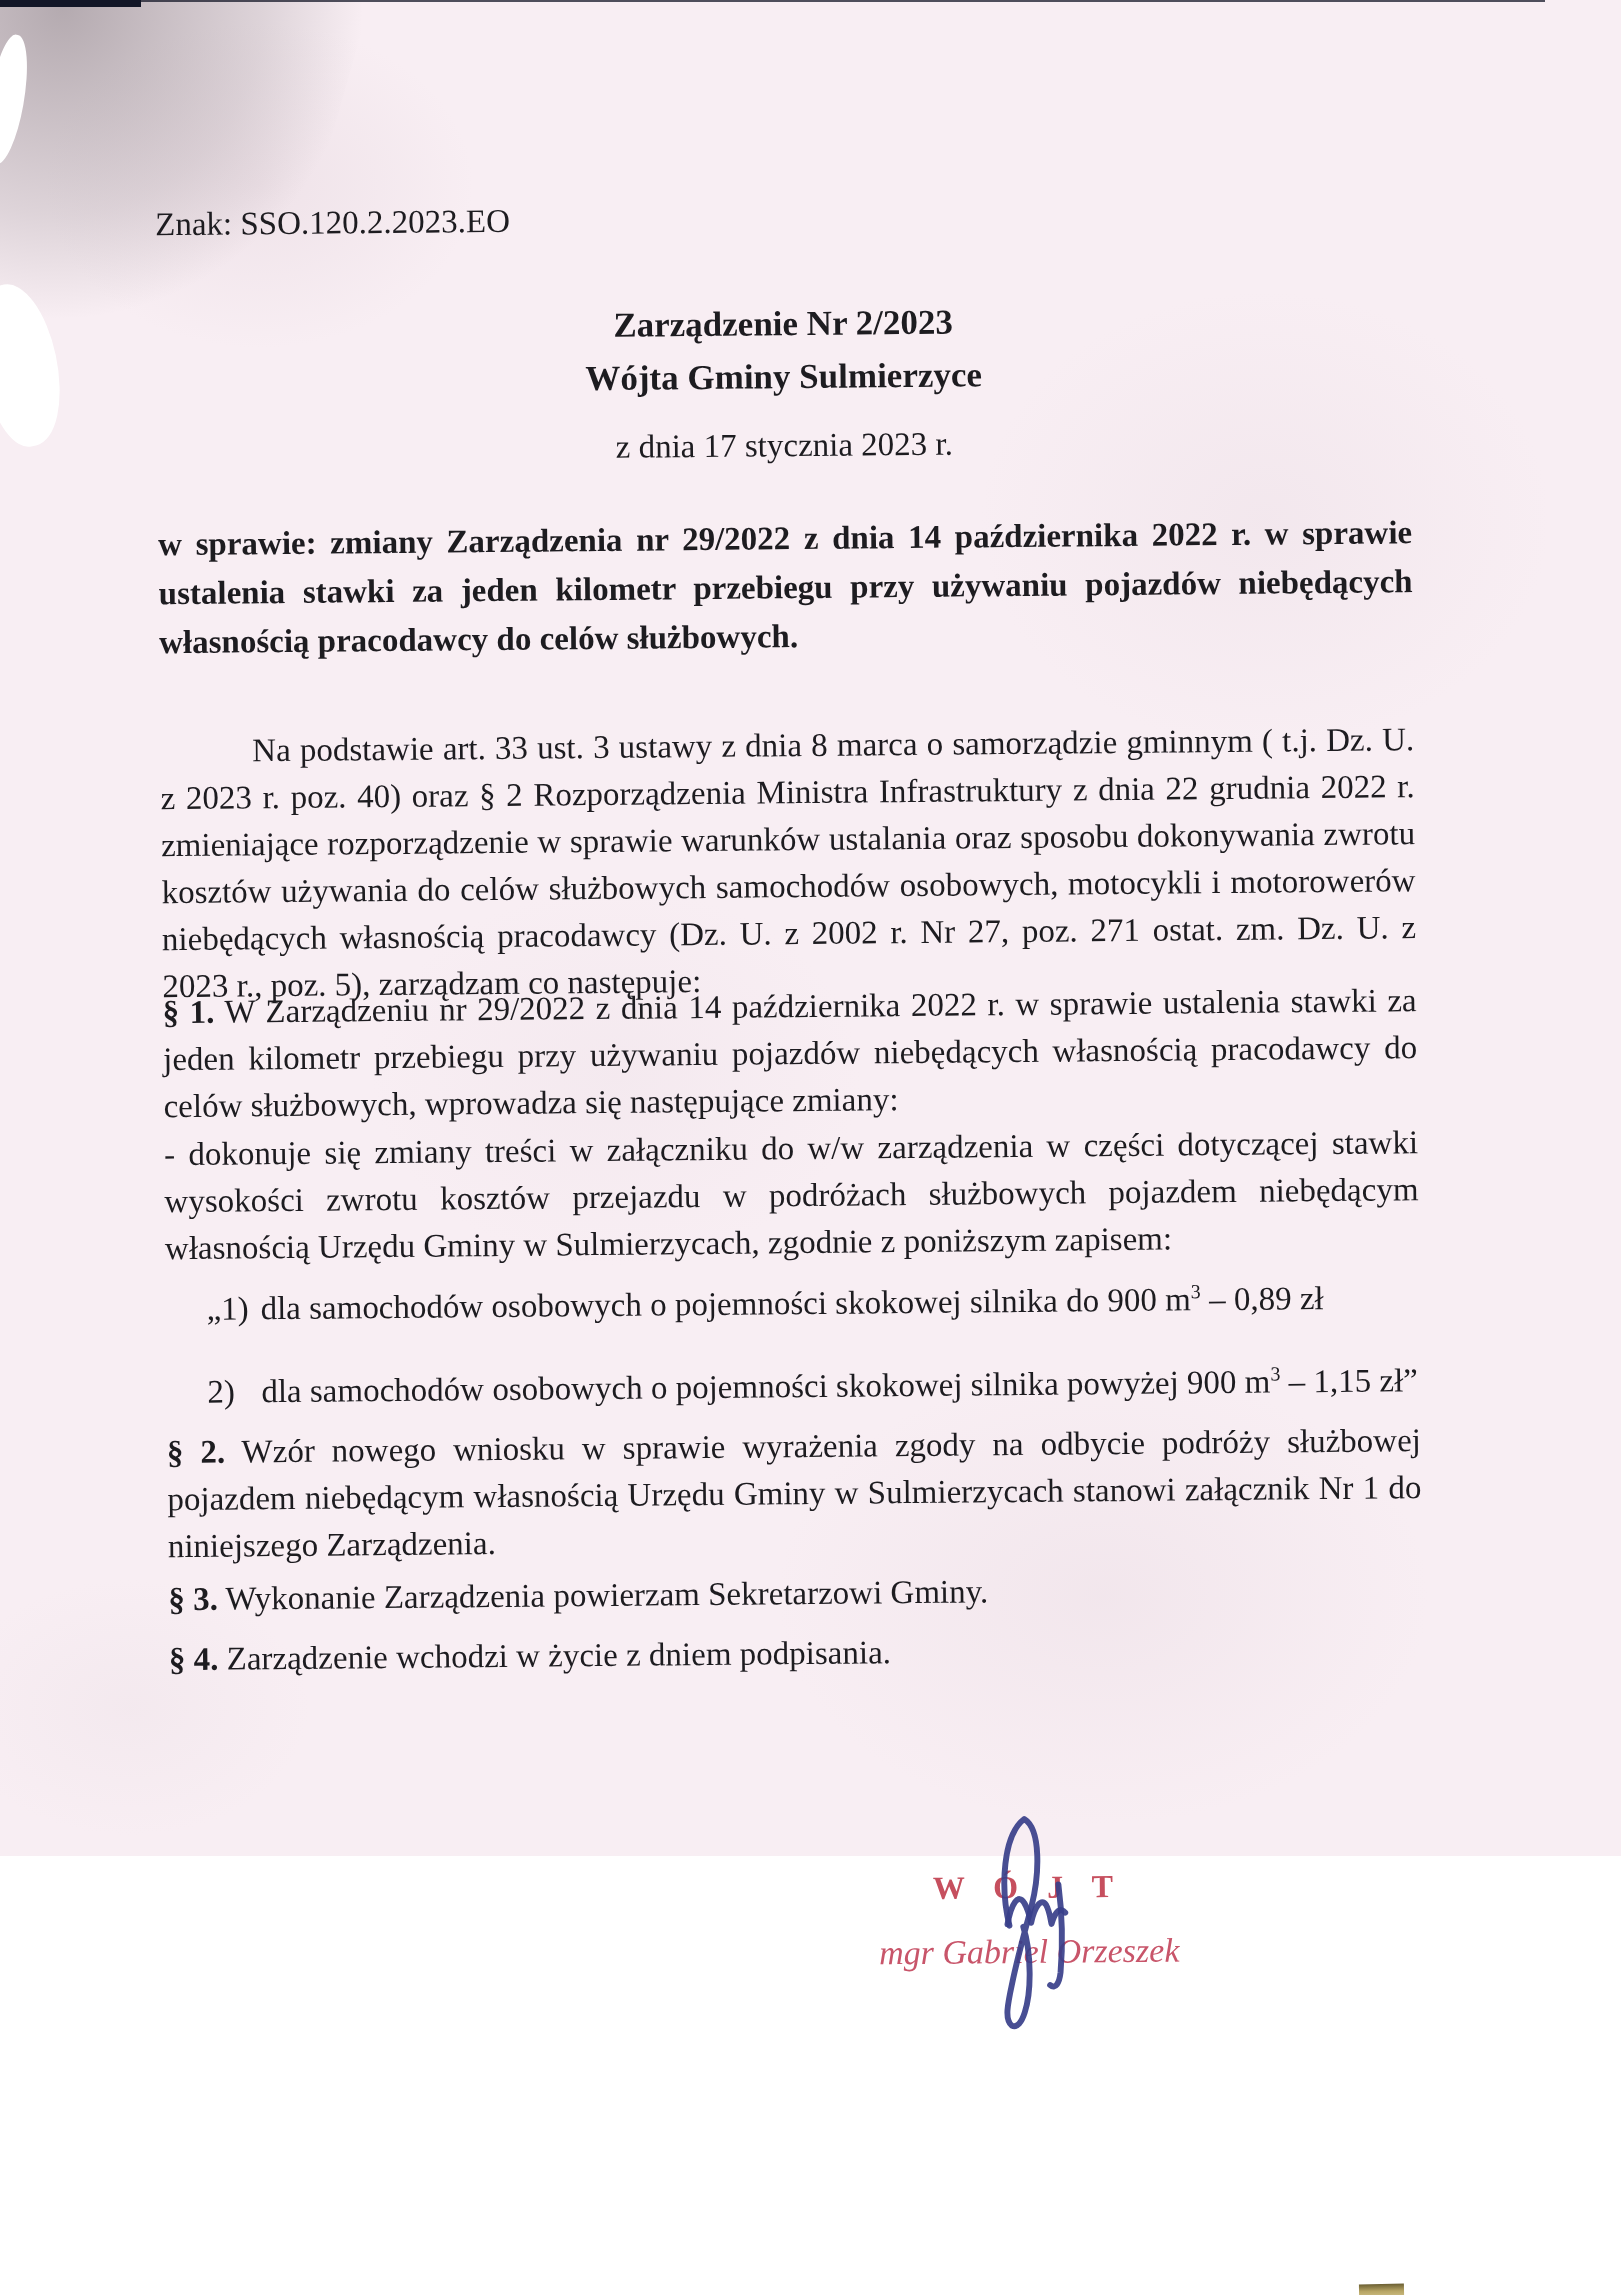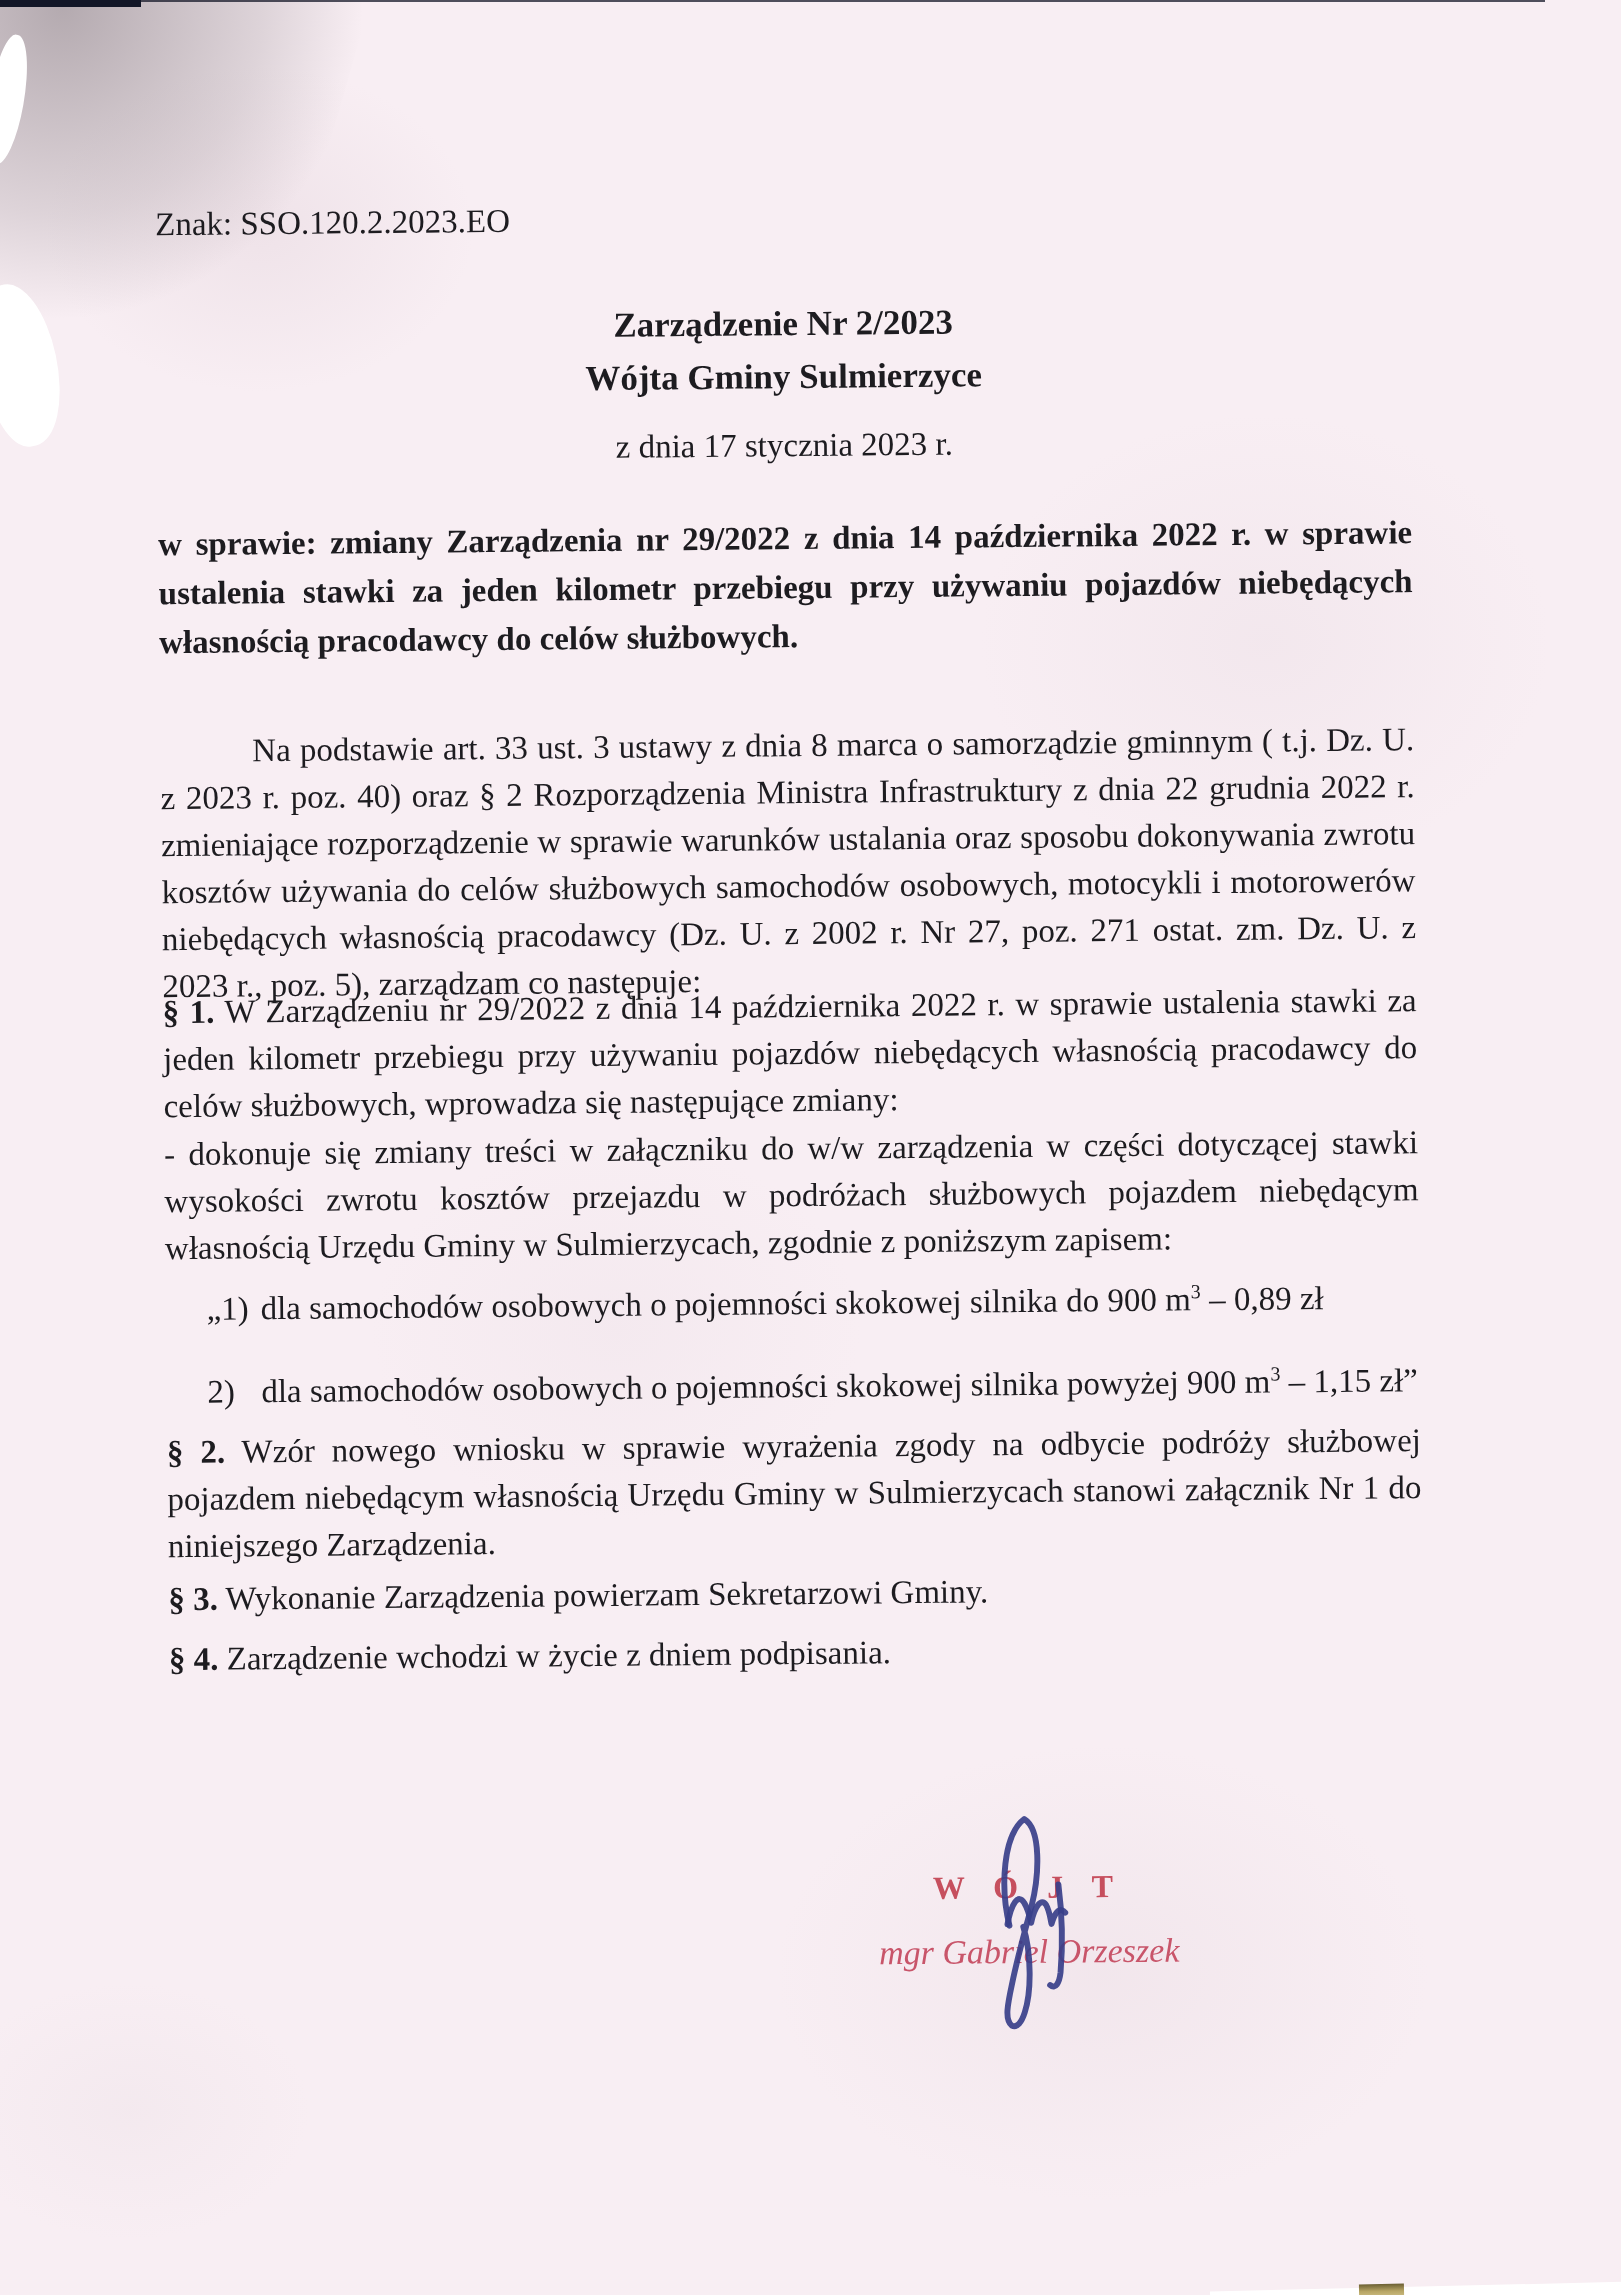--- a/index.html
+++ b/index.html
@@ -3,21 +3,21 @@
 <meta charset="utf-8">
 <style>
   html,body{margin:0;padding:0;}
   body{
     width:1622px;height:2295px;
     background:#ffffff;
     font-family:"Liberation Serif","DejaVu Serif",serif;
     position:relative;overflow:hidden;
   }
   .paper{
-    position:absolute;left:0;top:0;width:1622px;height:2295px;
+    position:absolute;left:0;top:0;width:1622px;height:1856px;
     background-color:#f8eef3;
     background-image:
       radial-gradient(ellipse 329px 250px at 16% 10%, rgba(224,208,216,0.38), transparent 65%),
       radial-gradient(ellipse 460px 368px at 78% 28%, rgba(230,216,224,0.30), transparent 62%),
       radial-gradient(ellipse 408px 316px at 38% 58%, rgba(233,220,228,0.26), transparent 60%),
       radial-gradient(ellipse 526px 368px at 68% 86%, rgba(228,213,221,0.30), transparent 62%),
       radial-gradient(ellipse 276px 197px at 8% 92%, rgba(235,224,230,0.35), transparent 65%);
     clip-path:polygon(
       0 0, 2420 0, 2400 70, 2438 140, 2408 210, 2442 300, 2420 380, 2443 470,
       2412 560, 2440 700, 2424 860, 2444 1050, 2416 1250, 2440 1450, 2426 1700,

